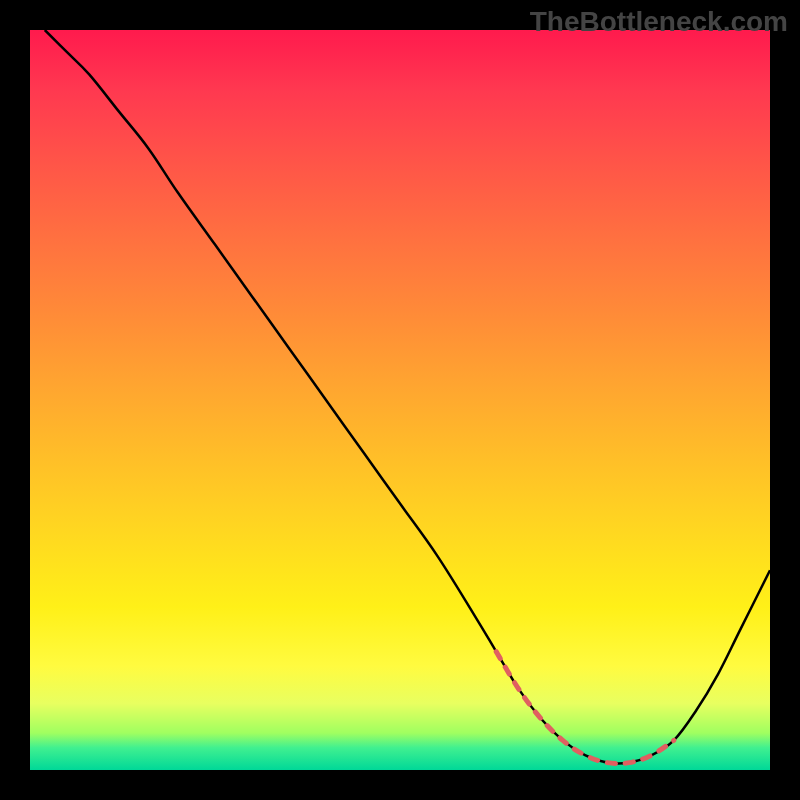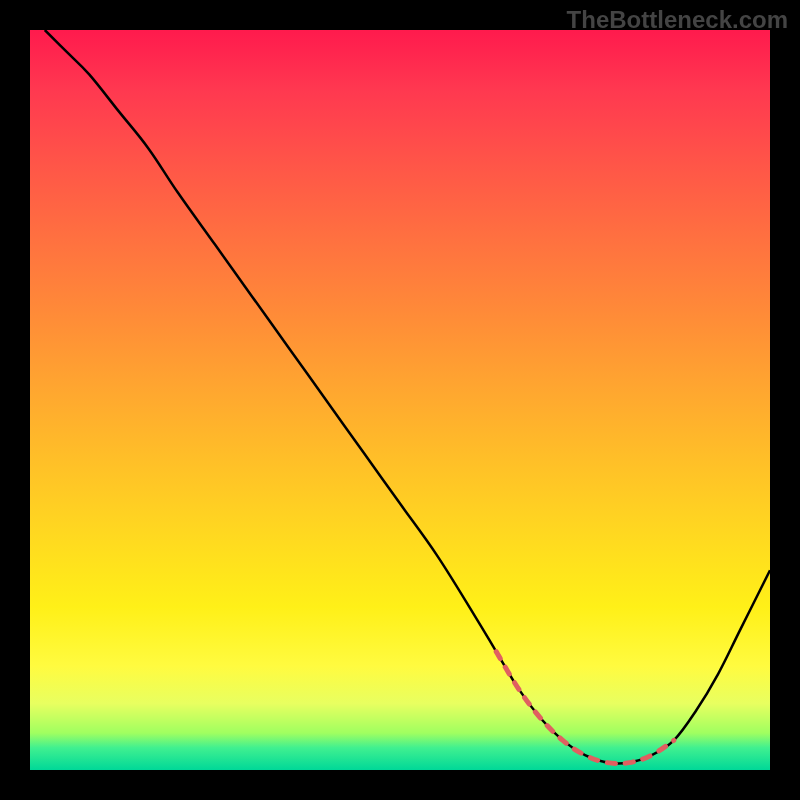--- a/index.html
+++ b/index.html
@@ -13,21 +13,21 @@
       background: #000;
       position: relative;
       overflow: hidden;
     }
     .watermark {
       position: absolute;
       top: 6px;
       right: 12px;
       color: #444;
       font-family: Arial, sans-serif;
-      font-size: 24px;
+      font-size: 28px;
       font-weight: bold;
       z-index: 10;
     }
     .chart-area {
       position: absolute;
       top: 30px;
       left: 30px;
       width: 740px;
       height: 740px;
       overflow: hidden;

